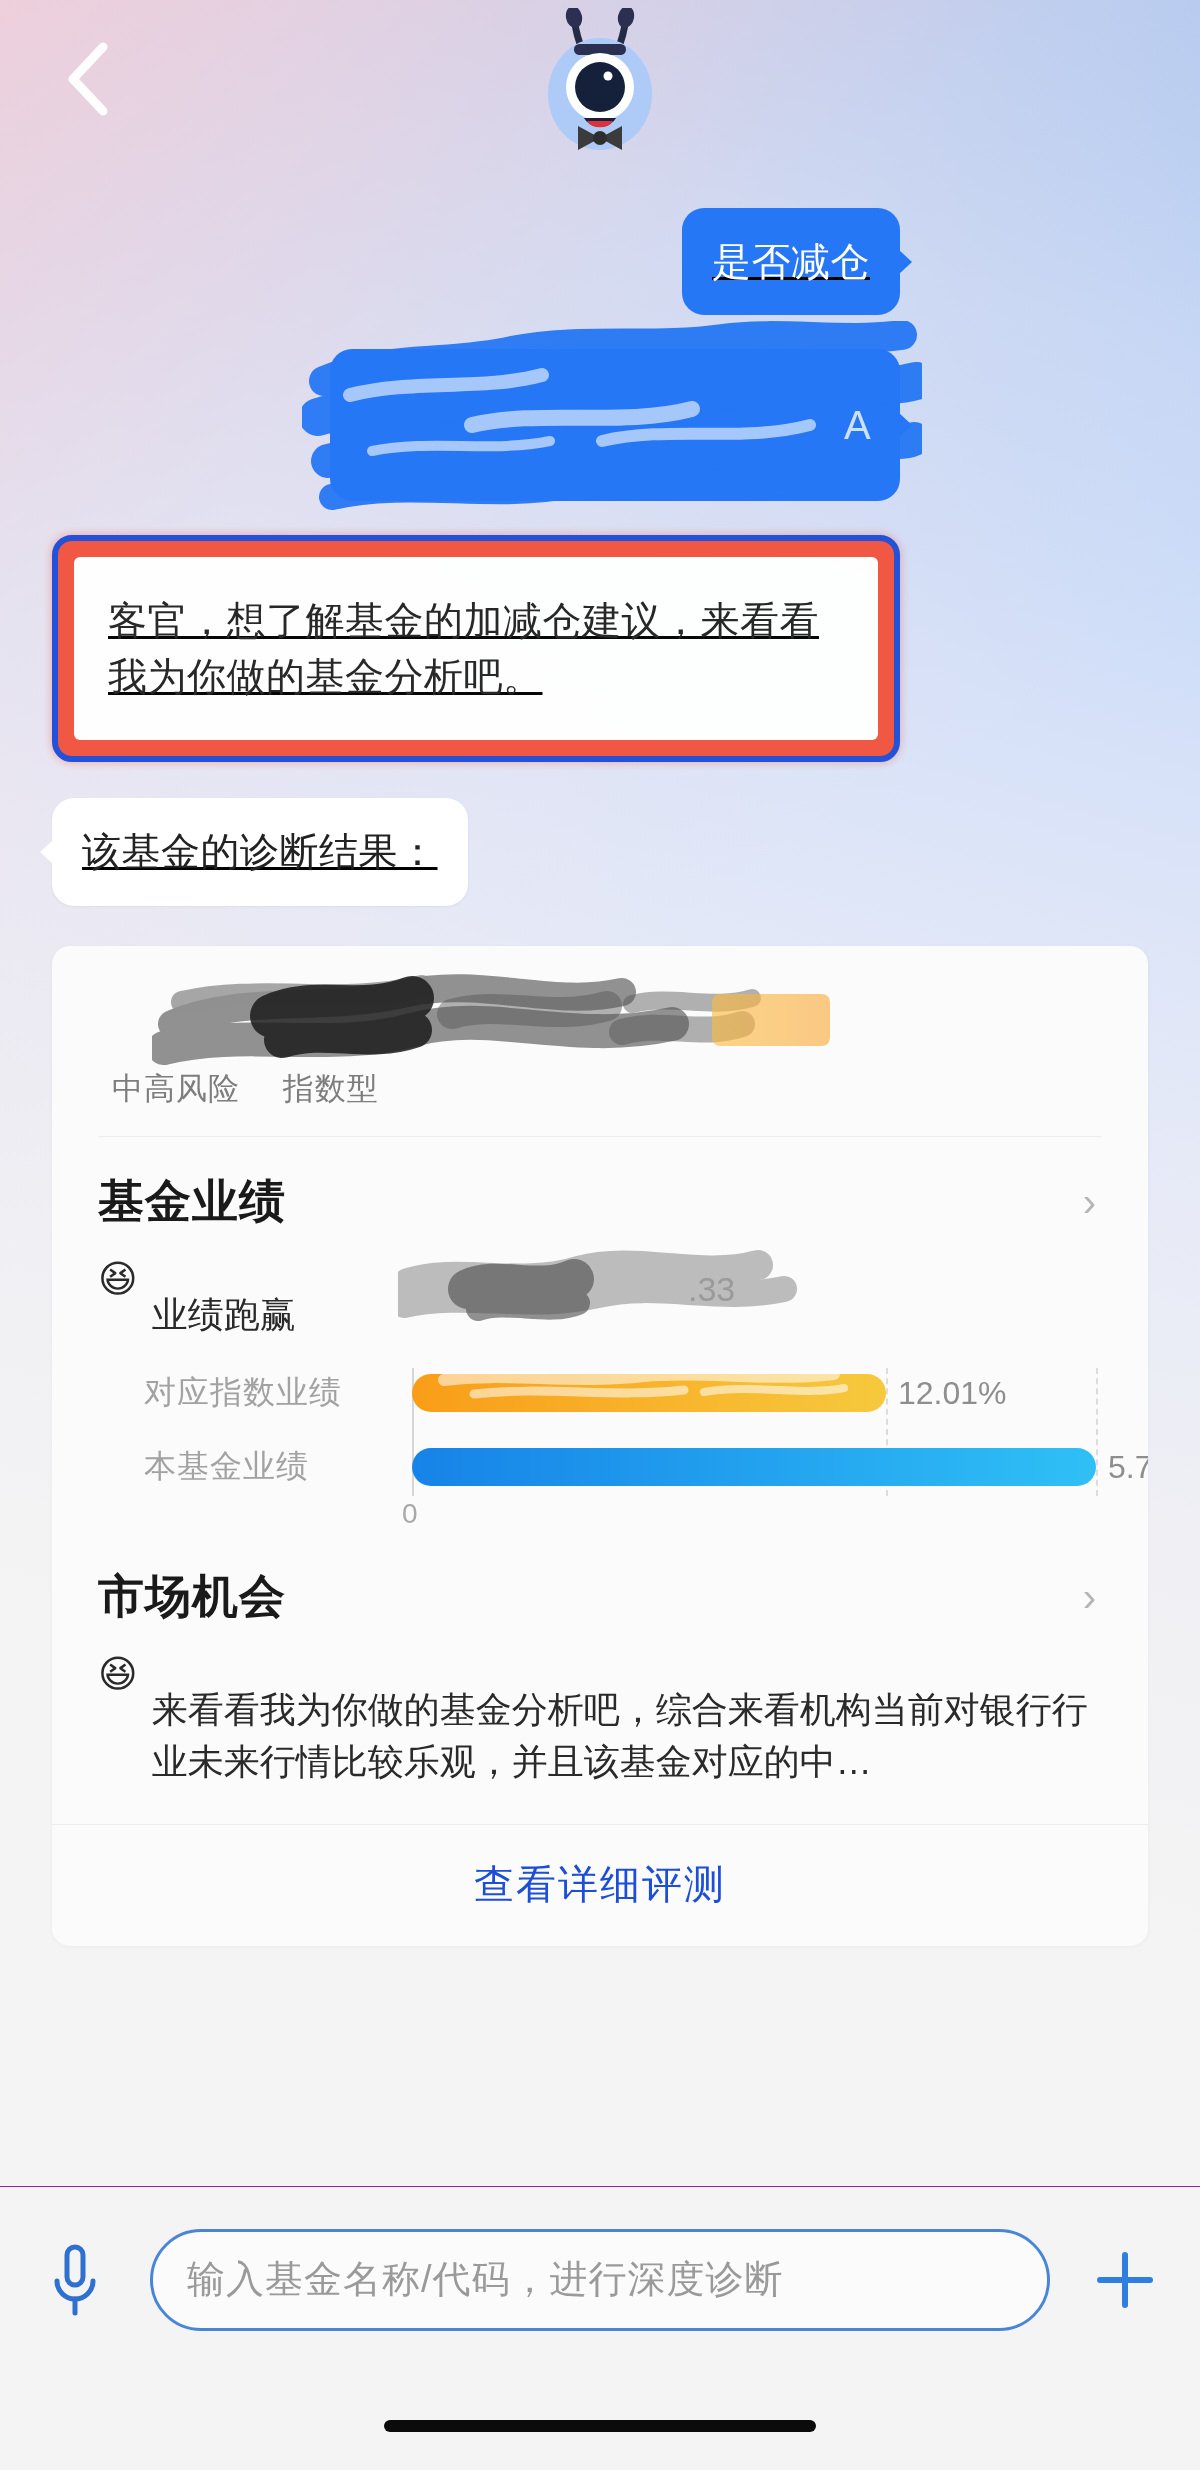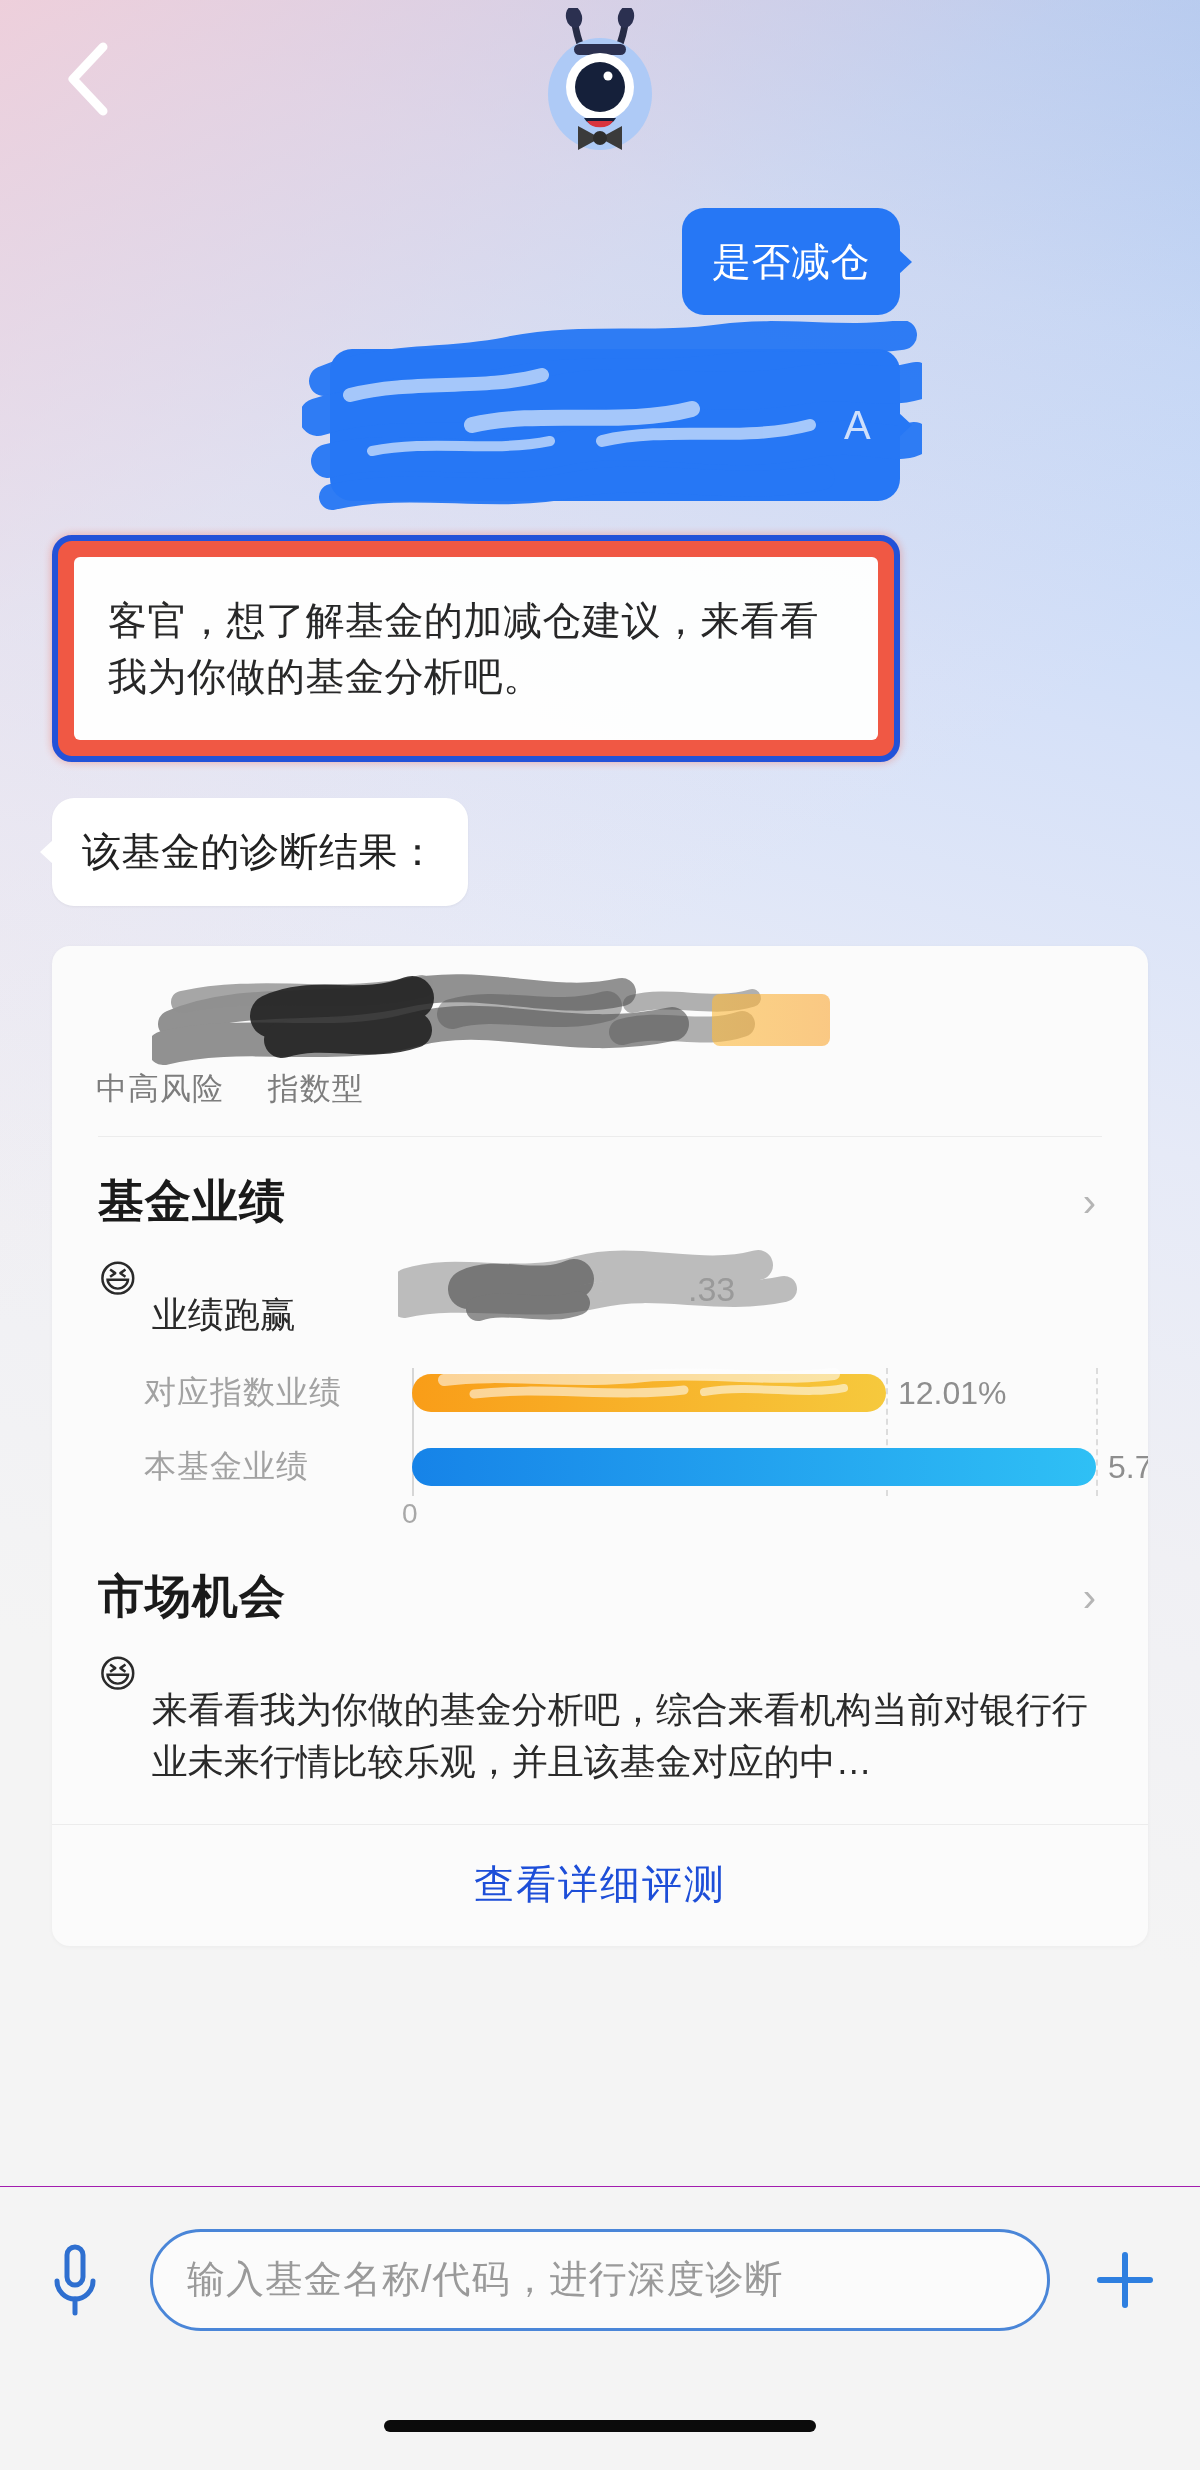--- a/index.html
+++ b/index.html
@@ -39,21 +39,21 @@
 
   .mascot {
     position: absolute; left: 520px; top: 8px;
     width: 160px; height: 175px;
   }
 
   
   .messages {
     position: absolute; left: 0; top: 190px; width: 1200px;
   }
-  .row { display: flex; width: 952px; padding: 0 52px; margin-bottom: 34px; }
+  .row { display: flex; width: 952px; padding: 0 52px; margin-bottom: 34px; text-decoration: underline; }
   .row.right { justify-content: flex-end; }
   .row.left  { justify-content: flex-start; }
 
   .bubble {
     position: relative;
     max-width: 810px;
     border-radius: 22px;
     padding: 26px 30px;
     font-size: 39px;
     line-height: 1.42;
@@ -126,22 +126,22 @@
     width: 640px; height: 110px;
   }
   .fund-badge {
     position: absolute; left: 660px; top: 48px;
     width: 118px; height: 52px;
     background: linear-gradient(90deg,#fcbb3f,#f9a93a);
     border-radius: 8px;
     opacity: 0.62;
   }
   .fund-tags {
-    position: absolute; left: 44px; top: 122px;
-    font-size: 31px; color: #7d7d7d; letter-spacing: 1px;
+    position: absolute; left: 60px; top: 122px;
+    font-size: 31px; color: #7d7d7d; letter-spacing: 1px; font-family: Liberation Serif, serif;
   }
   .fund-tags span { margin-right: 34px; }
 
   .divider { height: 1px; background: #ececec; margin: 0 46px; }
 
   .section { padding: 34px 46px 10px 46px; }
   .section-head {
     display: flex; align-items: center; justify-content: space-between;
     margin-bottom: 22px;
   }

